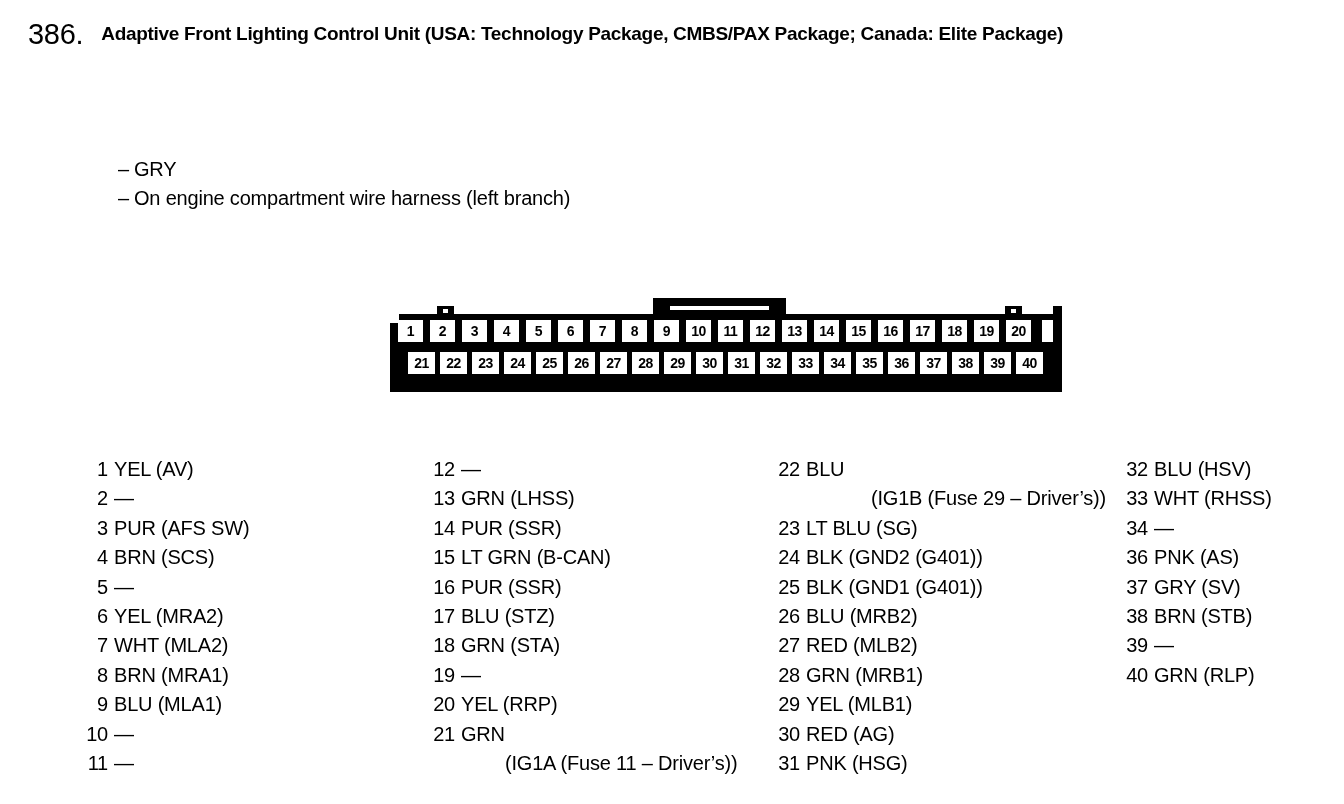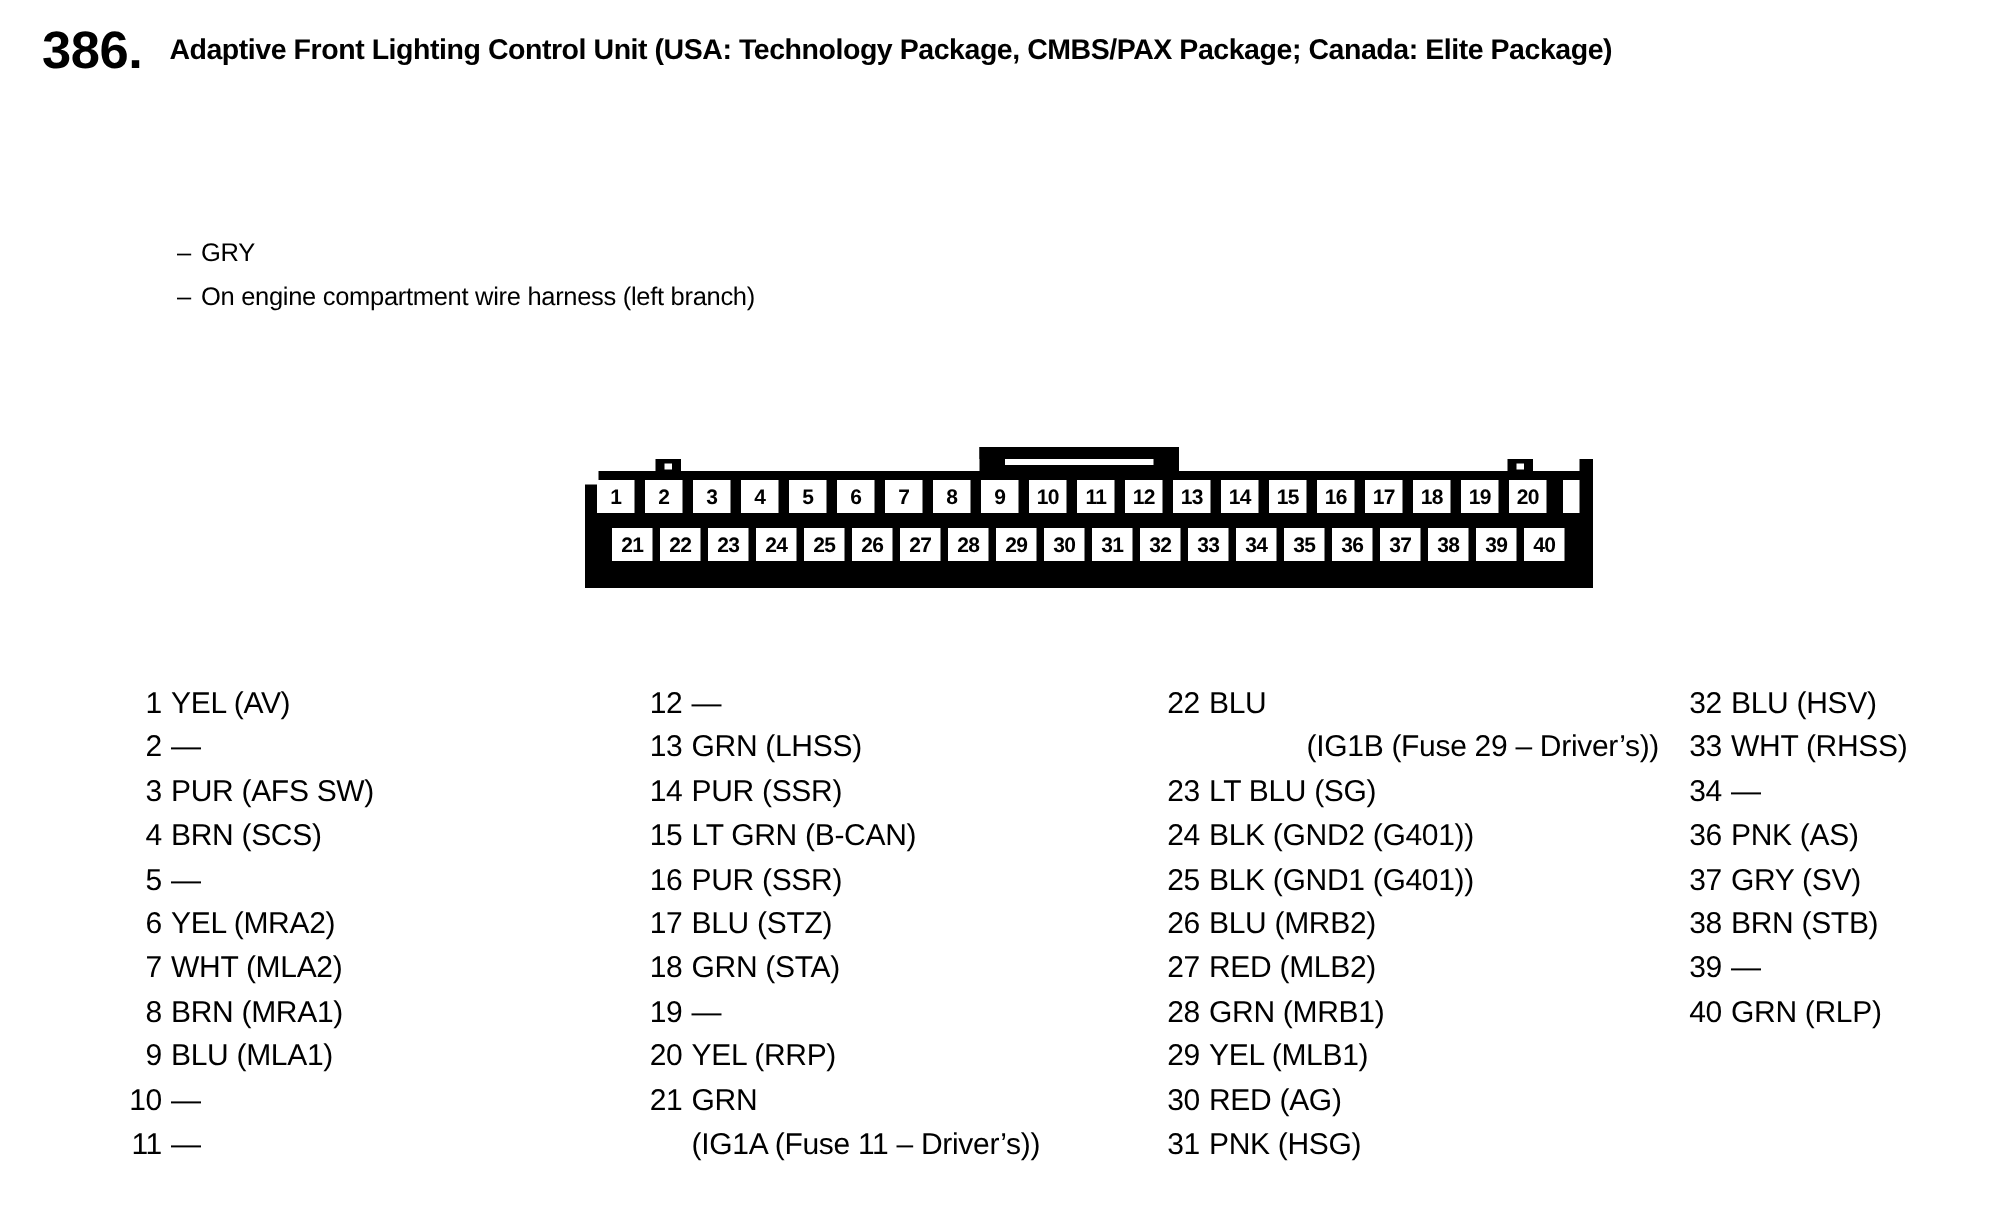--- a/index.html
+++ b/index.html
@@ -21,22 +21,22 @@
     position: absolute;
     left: 28px;
     top: 12px;
     width: 1300px;
   }
   #header .title-row {
     display: flex;
     align-items: flex-start;
   }
   #header .item-number {
-    font-size: 35px;
-    font-weight: bold;
+    font-size: 29px;
+    font-weight: normal;
     line-height: 44px;
     letter-spacing: -0.3px;
     white-space: nowrap;
     flex: 0 0 auto;
   }
   #header .title-text {
     font-size: 19px;
     font-weight: bold;
     line-height: 44px;
     letter-spacing: -0.3px;
@@ -44,21 +44,21 @@
     max-width: 1185px;
   }
 
   
   #notes {
     position: absolute;
     left: 118px;
     top: 155px;
   }
   #notes .note {
-    font-size: 17px;
+    font-size: 20px;
     line-height: 28.5px;
     white-space: nowrap;
     letter-spacing: -0.2px;
   }
   #notes .note .dash-mark {
     display: inline-block;
     width: 16px;
   }
 
   
@@ -237,21 +237,21 @@
     text-align: right;
     font-size: 20px;
   }
   .pin-entry .plabel {
     display: inline-block;
     margin-left: 6px;
     font-size: 20px;
   }
   .pin-entry .pcont {
     display: block;
-    margin-left: 66px;
+    margin-left: 110px;
     font-size: 20px;
     line-height: 29.4px;
   }
   .pin-col.c2 .pin-entry .pcont { margin-left: 131px; }
 </style>
 </head>
 <body>
 
 <div id="header">
   <div class="title-row">

